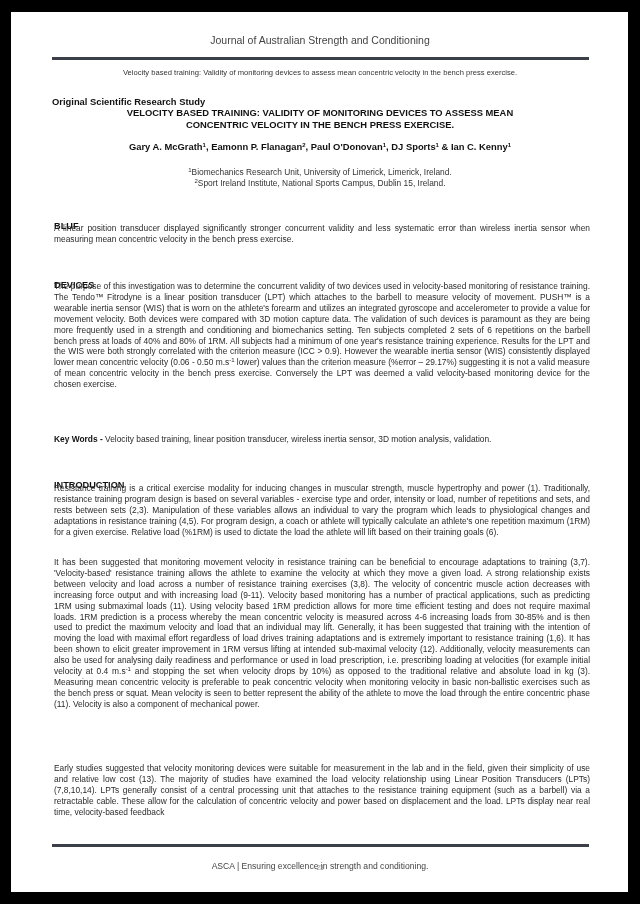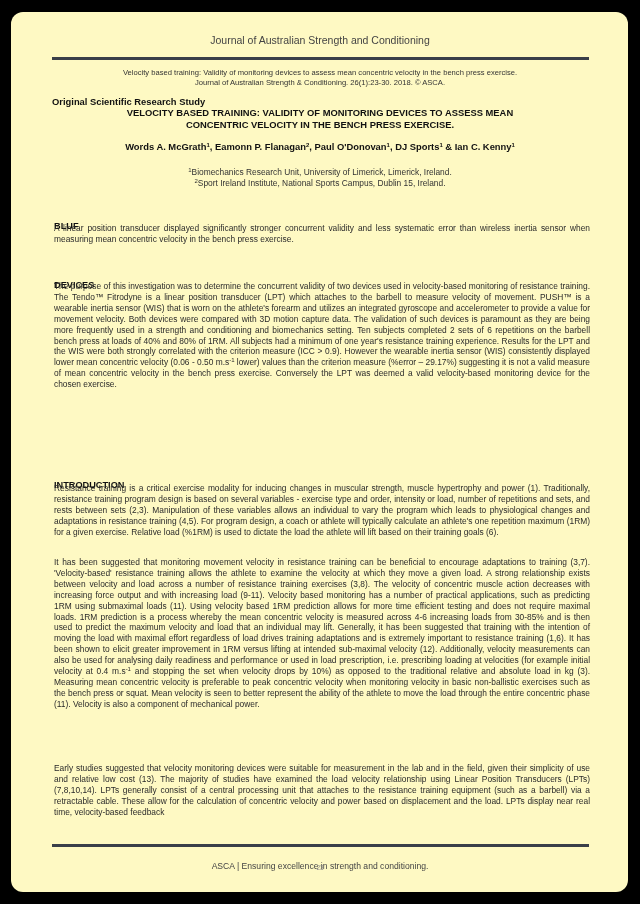--- a/index.html
+++ b/index.html
@@ -2,22 +2,21 @@
 <html><head>
   <meta charset="utf-8">
   <style>
     html, body { margin: 0; padding: 0; }
     body {
       width: 640px; height: 904px; background: #000; position: relative; overflow: hidden;
       font-family: "Liberation Sans", sans-serif; color: #222;
     }
     .page {
       position: absolute; left: 11px; top: 12px; width: 617px; height: 880px;
-      background: #fef9c3;
-      border-radius: 12px;
+      background: #ffffff;
     }
     .running-head {
       position: absolute; left: 41px; width: 536px; top: 22px;
       text-align: center; font-size: 10.5px; color: #444;
     }
     .rule {
       position: absolute; left: 41px; width: 537px; height: 3px; background: #3a3f48;
     }
     .rule.top { top: 45px; }
     .rule.bottom { top: 832px; }
@@ -62,44 +61,44 @@
 </head>
 <body>
 
 <div class="page">
 
   <div class="running-head">Journal of Australian Strength and Conditioning</div>
   <div class="rule top"></div>
 
   <div class="citation">
     <div>Velocity based training: Validity of monitoring devices to assess mean concentric velocity in the bench press exercise.</div>
-    <div>Journal of Australian Strength &amp; Conditioning. 26(1):23-30. 2018. © ASCA.</div>
   </div>
 
   <div class="study-type">Original Scientific Research Study</div>
   <div class="title">
     <div>VELOCITY BASED TRAINING: VALIDITY OF MONITORING DEVICES TO ASSESS MEAN</div>
     <div>CONCENTRIC VELOCITY IN THE BENCH PRESS EXERCISE.</div>
   </div>
 
   <div class="authors">
-    <span><span>Words A. McGrath</span><sup>1</sup><span>, </span></span><span><span>Eamonn P. Flanagan</span><sup>2</sup><span>, </span></span><span><span>Paul O'Donovan</span><sup>1</sup><span>, </span></span><span><span>DJ Sports</span><sup>1</sup><span> &amp; </span></span><span><span>Ian C. Kenny</span><sup>1</sup><span></span></span>
+    <span><span>Gary A. McGrath</span><sup>1</sup><span>, </span></span><span><span>Eamonn P. Flanagan</span><sup>2</sup><span>, </span></span><span><span>Paul O'Donovan</span><sup>1</sup><span>, </span></span><span><span>DJ Sports</span><sup>1</sup><span> &amp; </span></span><span><span>Ian C. Kenny</span><sup>1</sup><span></span></span>
   </div>
 
   <div class="affil">
     <div><sup>1</sup><span>Biomechanics Research Unit, University of Limerick, Limerick, Ireland.</span></div>
     <div><sup>2</sup><span>Sport Ireland Institute, National Sports Campus, Dublin 15, Ireland.</span></div>
   </div>
 
   <div class="h" style="top:187px">BLUF</div>
   <div class="p" style="top:211px">A linear position transducer displayed significantly stronger concurrent validity and less systematic error than wireless inertia sensor when measuring mean concentric velocity in the bench press exercise.</div>
 
   <div class="h" style="top:246px">DEVICES</div>
   <div class="p" style="top:269px"><span>The purpose of this investigation was to determine the concurrent validity of two devices used in velocity-based monitoring of resistance training. The Tendo™ Fitrodyne is a linear position transducer (LPT) which attaches to the barbell to measure velocity of movement. PUSH™ is a wearable inertia sensor (WIS) that is worn on the athlete's forearm and utilizes an integrated gyroscope and accelerometer to provide a value for movement velocity. Both devices were compared with 3D motion capture data. The validation of such devices is paramount as they are being more frequently used in a strength and conditioning and biomechanics setting. Ten subjects completed 2 sets of 6 repetitions on the barbell bench press at loads of 40% and 80% of 1RM.  All subjects had a minimum of one year's resistance training experience. Results for the LPT and the WIS were both strongly correlated with the criterion measure (ICC &gt; 0.9). However the wearable inertia sensor (WIS) consistently displayed lower mean concentric velocity (0.06 - 0.50 m.s</span><sup>-1</sup><span> lower) values than the criterion measure (%error – 29.17%) suggesting it is not a valid measure of mean concentric velocity in the bench press exercise. Conversely the LPT was deemed a valid velocity-based monitoring device for the chosen exercise.</span></div>
 
+  <div class="p" style="top:422px"><span class="kw-label">Key Words -</span><span> Velocity based training, linear position transducer, wireless inertia sensor, 3D motion analysis, validation.</span></div>
 
   <div class="h" style="top:446px">INTRODUCTION</div>
   <div class="p" style="top:471px">Resistance training is a critical exercise modality for inducing changes in muscular strength, muscle hypertrophy and power (1).  Traditionally, resistance training program design is based on several variables - exercise type and order, intensity or load, number of repetitions and sets, and rests between sets (2,3). Manipulation of these variables allows an individual to vary the program which leads to physiological changes and adaptations in resistance training (4,5). For program design, a coach or athlete will typically calculate an athlete's one repetition maximum (1RM) for a given exercise. Relative load (%1RM) is used to dictate the load the athlete will lift based on their training goals (6).</div>
   <div class="p" style="top:545px"><span>It has been suggested that monitoring movement velocity in resistance training can be beneficial to encourage adaptations to training (3,7). 'Velocity-based' resistance training allows the athlete to examine the velocity at which they move a given load. A strong relationship exists between velocity and load across a number of resistance training exercises (3,8). The velocity of concentric muscle action decreases with increasing force output and with increasing load (9-11). Velocity based monitoring has a number of practical applications, such as predicting 1RM using submaximal loads (11). Using velocity based 1RM prediction allows for more time efficient testing and does not require maximal loads.  1RM prediction is a process whereby the mean concentric velocity is measured across 4-6 increasing loads from 30-85% and is then used to predict the maximum velocity and load that an individual may lift. Generally, it has been suggested that training with the intention of moving the load with maximal effort regardless of load drives training adaptations and is extremely important to resistance training (1,6). It has been shown to elicit greater improvement in 1RM versus lifting at intended sub-maximal velocity (12). Additionally, velocity measurements can also be used for analysing daily readiness and performance or used in load prescription, i.e. prescribing loading at velocities (for example initial velocity at 0.4 m.s</span><sup>-1</sup><span> and stopping the set when velocity drops by 10%) as opposed to the traditional relative and absolute load in kg (3). Measuring mean concentric velocity is preferable to peak concentric velocity when monitoring velocity in basic non-ballistic exercises such as the bench press or squat. Mean velocity is seen to better represent the ability of the athlete to move the load through the entire concentric phase (11). Velocity is also a component of mechanical power.</span></div>
   <div class="p" style="top:751px">Early studies suggested that velocity monitoring devices were suitable for measurement in the lab and in the field, given their simplicity of use and relative low cost (13). The majority of studies have examined the load velocity relationship using Linear Position Transducers (LPTs) (7,8,10,14). LPTs generally consist of a central processing unit that attaches to the resistance training equipment (such as a barbell) via a retractable cable. These allow for the calculation of concentric velocity and power based on displacement and the load. LPTs display near real time, velocity-based feedback</div>
 
   <div class="rule bottom"></div>
   <div class="footer">ASCA | Ensuring excellence in strength and conditioning.</div>
   <div class="page-num">23</div>
 </div>

